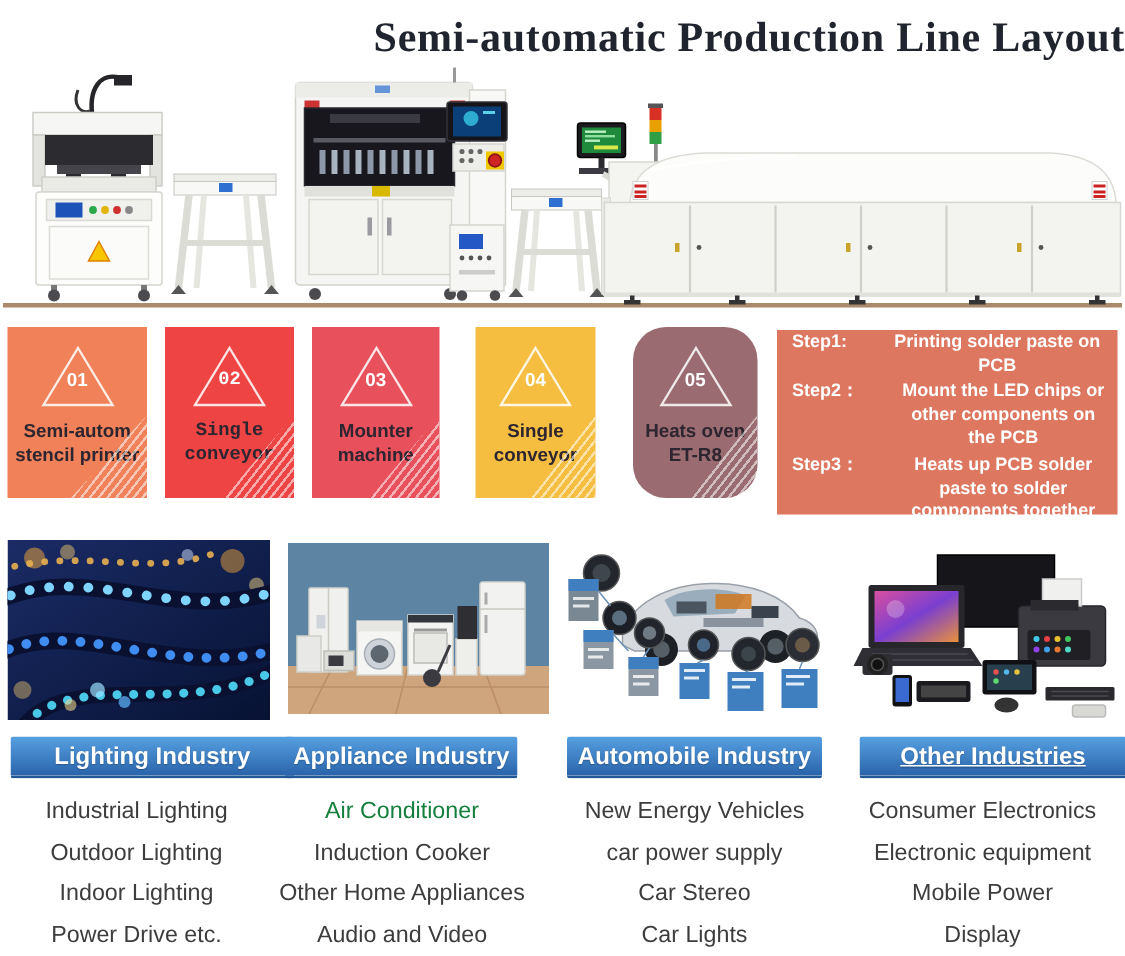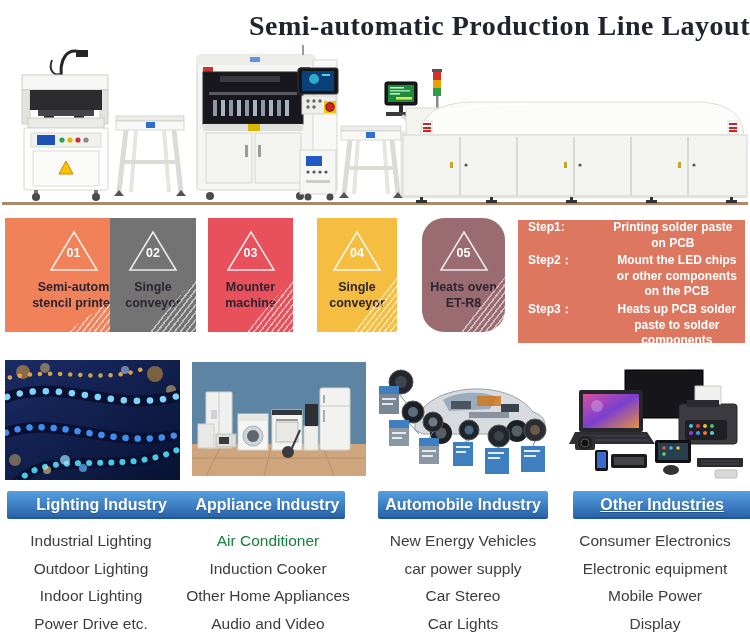--- a/index.html
+++ b/index.html
@@ -12,29 +12,29 @@
   
   .card{position:absolute;top:218px;height:114px;}
   .card .tri{position:absolute;top:12px;left:50%;transform:translateX(-50%);}
   .card .num{position:absolute;top:28px;left:0;width:100%;text-align:center;
              color:#fff;font-size:12.5px;font-weight:bold;}
   .card .card-label{position:absolute;top:62px;left:0;width:100%;text-align:center;
              font-size:12.5px;font-weight:bold;color:#2d2530;line-height:1.25;white-space:pre-line;}
   .card .hatch{position:absolute;right:0;bottom:0;width:62%;height:55%;
       clip-path:polygon(100% 12%,100% 100%,12% 100%);
       background:repeating-linear-gradient(128deg, rgba(255,255,255,0) 0 3px, rgba(255,255,255,.55) 3px 4.6px);}
-  .c1{left:5px;width:93px;padding-left:44px;}  .c2{left:110px;width:86px;}
+  .c1{left:5px;width:93px;}  .c2{left:110px;width:86px;}
   .c3{left:208px;width:85px;}.c4{left:317px;width:80px;}
   .c5{left:422px;width:83px;}
   
   .process{position:absolute;left:518px;top:220px;width:227px;height:123px;color:#fff;}
   .process .ptitle{font-size:16px;font-weight:bold;margin:9px 0 8px 14px;}
   .process .step{display:flex;font-size:12px;font-weight:bold;line-height:1.3;
                  padding:0 8px 0 10px;margin-bottom:2px;}
-  .process .slabel{white-space:nowrap;margin-right:16px;}
+  .process .slabel{white-space:nowrap;margin-right:0;}
   .process .stext{text-align:center;padding-left:28px;}
   
   .photo{position:absolute;top:360px;height:120px;}
   .p1{left:5px;width:175px;} .p2{left:192px;top:362px;width:174px;height:114px;}
   .p3{left:377px;width:180px;} .p4{left:567px;top:362px;width:178px;height:118px;}
   
   .ind-header{position:absolute;top:491px;height:28px;border-radius:2px;
       background:linear-gradient(#56a0e0,#2a64ab);border-bottom:2px solid #235896;
       color:#fff;font-size:16px;font-weight:bold;text-align:center;line-height:28px;
       text-shadow:0 1px 1px rgba(0,0,0,.25);box-sizing:border-box;}
@@ -227,21 +227,21 @@
 
   <div class="card c1" style="background: rgb(240, 129, 88);">
     <svg class="tri" width="50" height="42">
       <polygon points="25,2 48,40 2,40" fill="none" stroke="rgba(255,255,255,0.85)" stroke-width="1.6"></polygon>
       </svg>
     <span class="num">01</span>
     <div class="card-label">Semi-autom
 stencil printer</div>
     <div class="hatch"></div>
   </div>
-  <div class="card c2" style="background: #737373;">
+  <div class="card c2" style="background: #ef4444; font-family: Liberation Mono, monospace;">
     <svg class="tri" width="50" height="42">
       <polygon points="25,2 48,40 2,40" fill="none" stroke="rgba(255,255,255,0.85)" stroke-width="1.6"></polygon>
       </svg>
     <span class="num">02</span>
     <div class="card-label">Single
 conveyor</div>
     <div class="hatch"></div>
   </div>
   <div class="card c3" style="background: rgb(232, 80, 91);">
     <svg class="tri" width="50" height="42">

